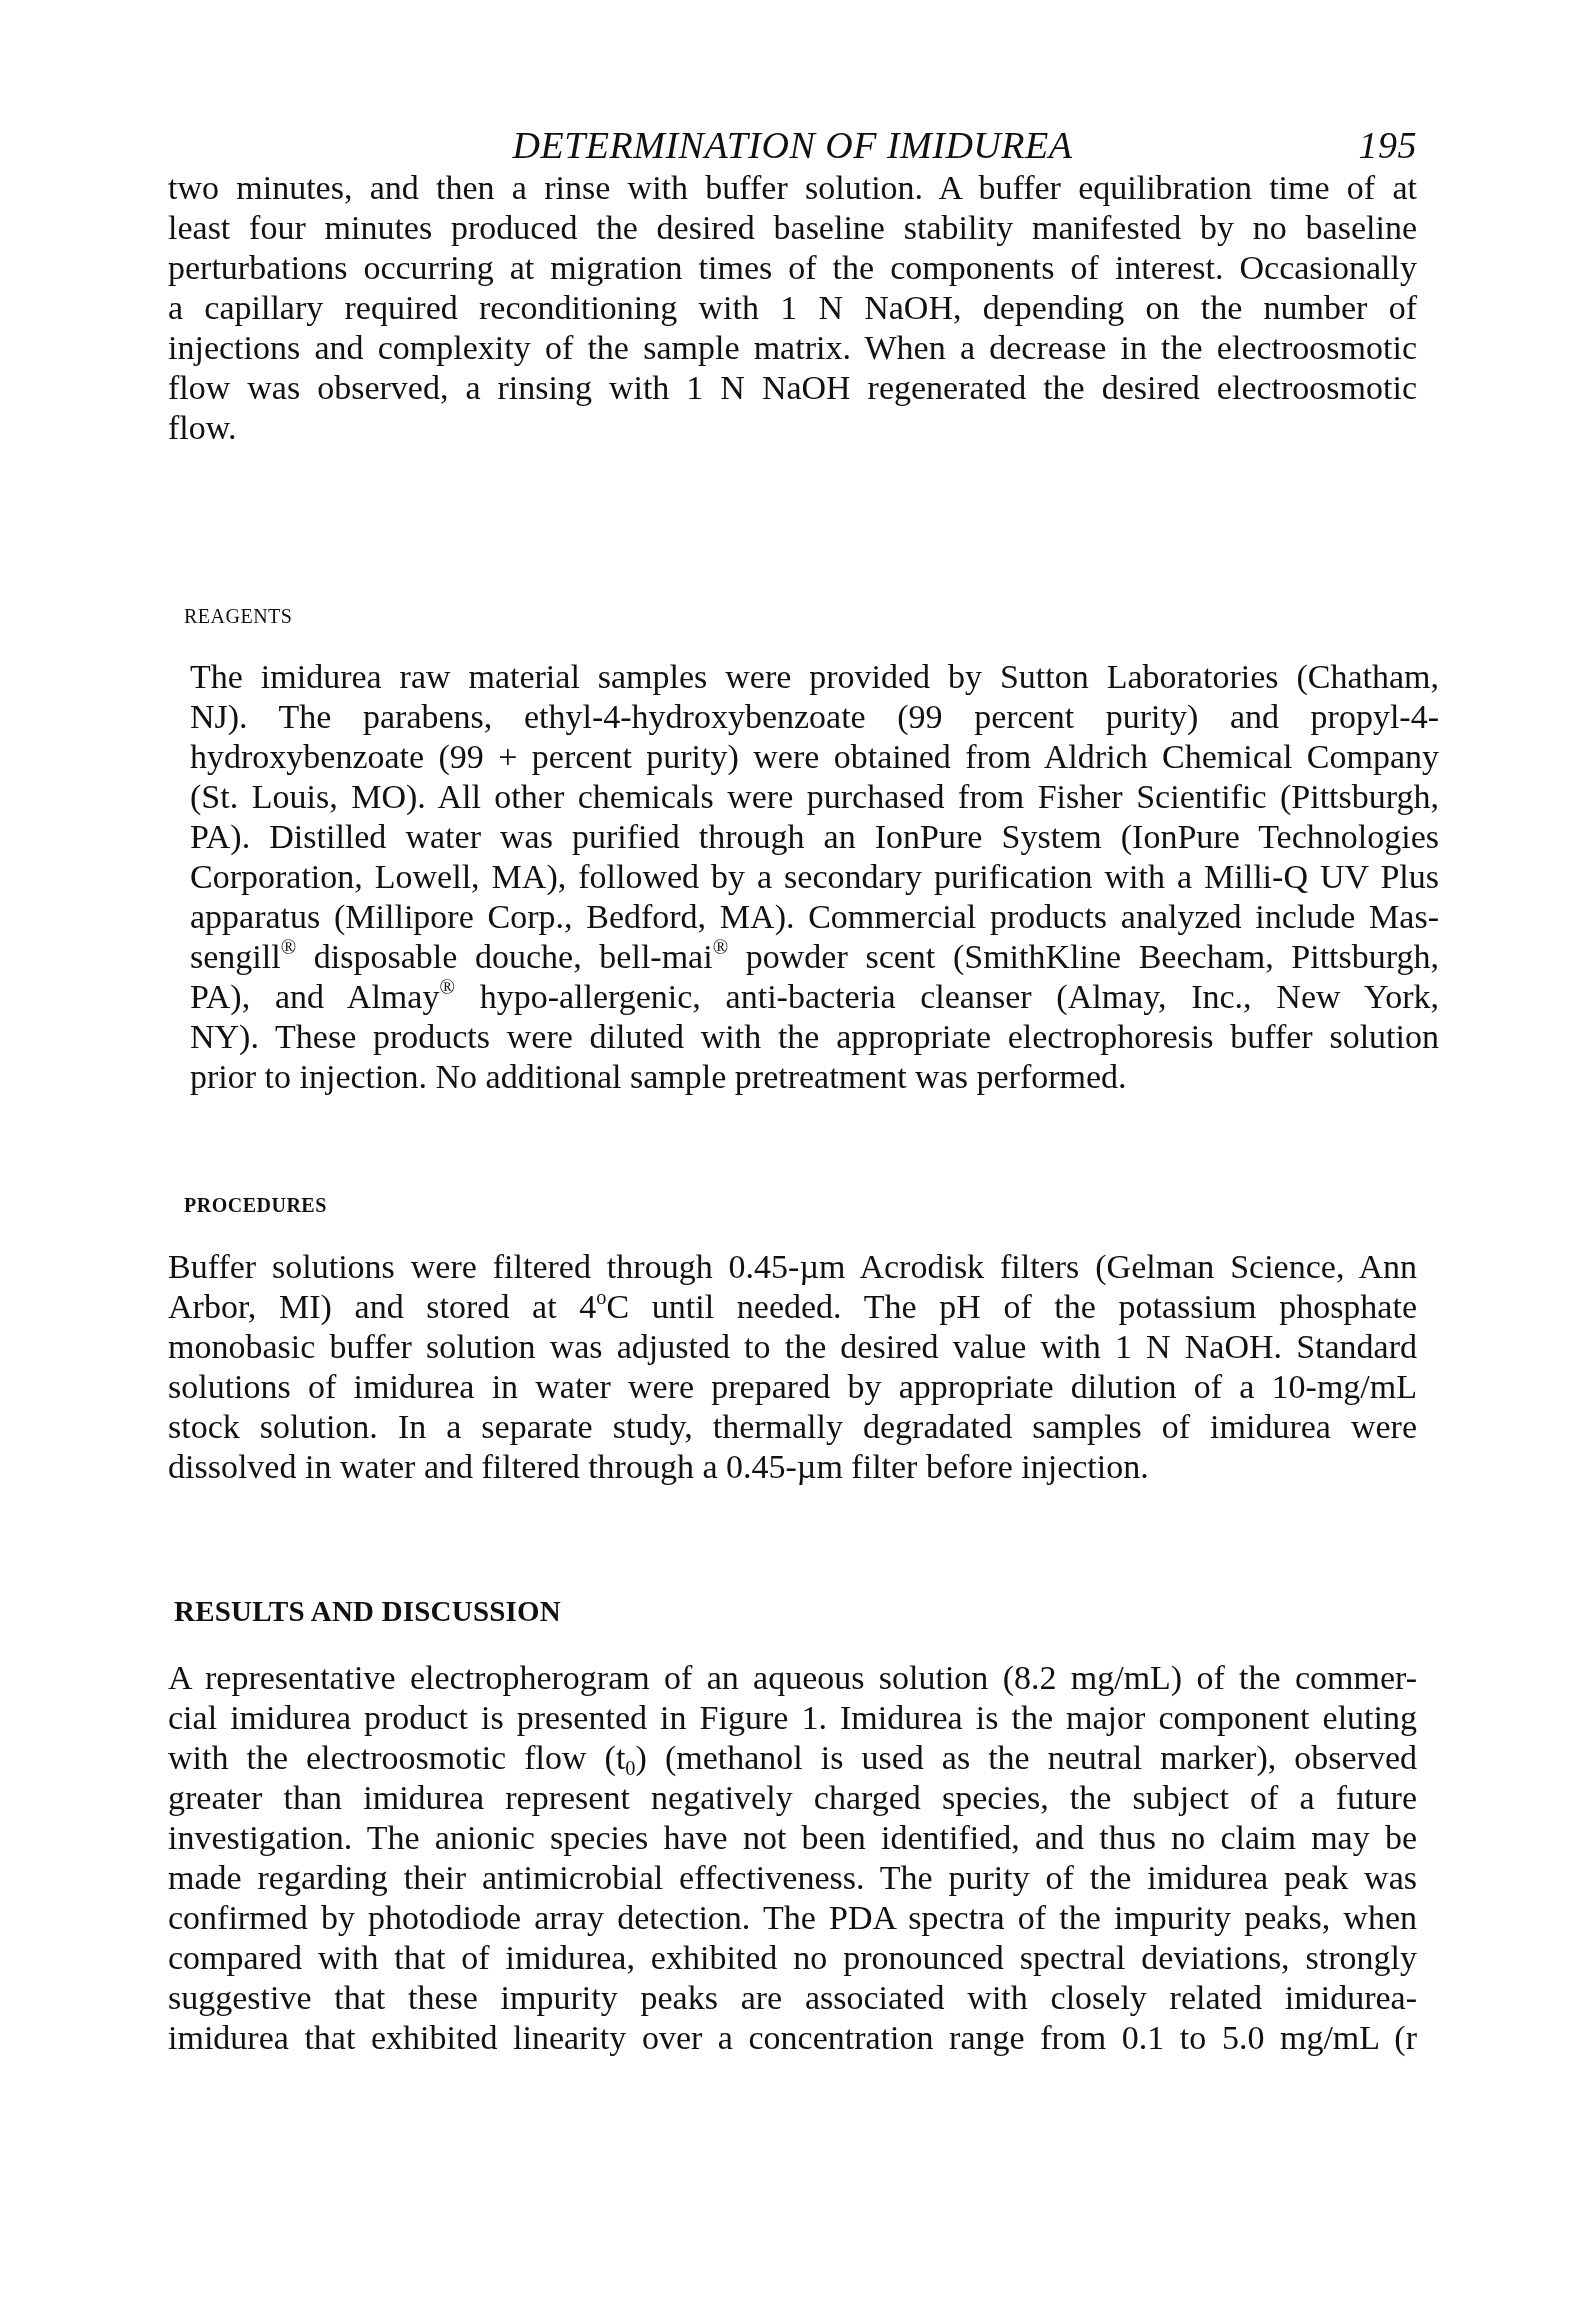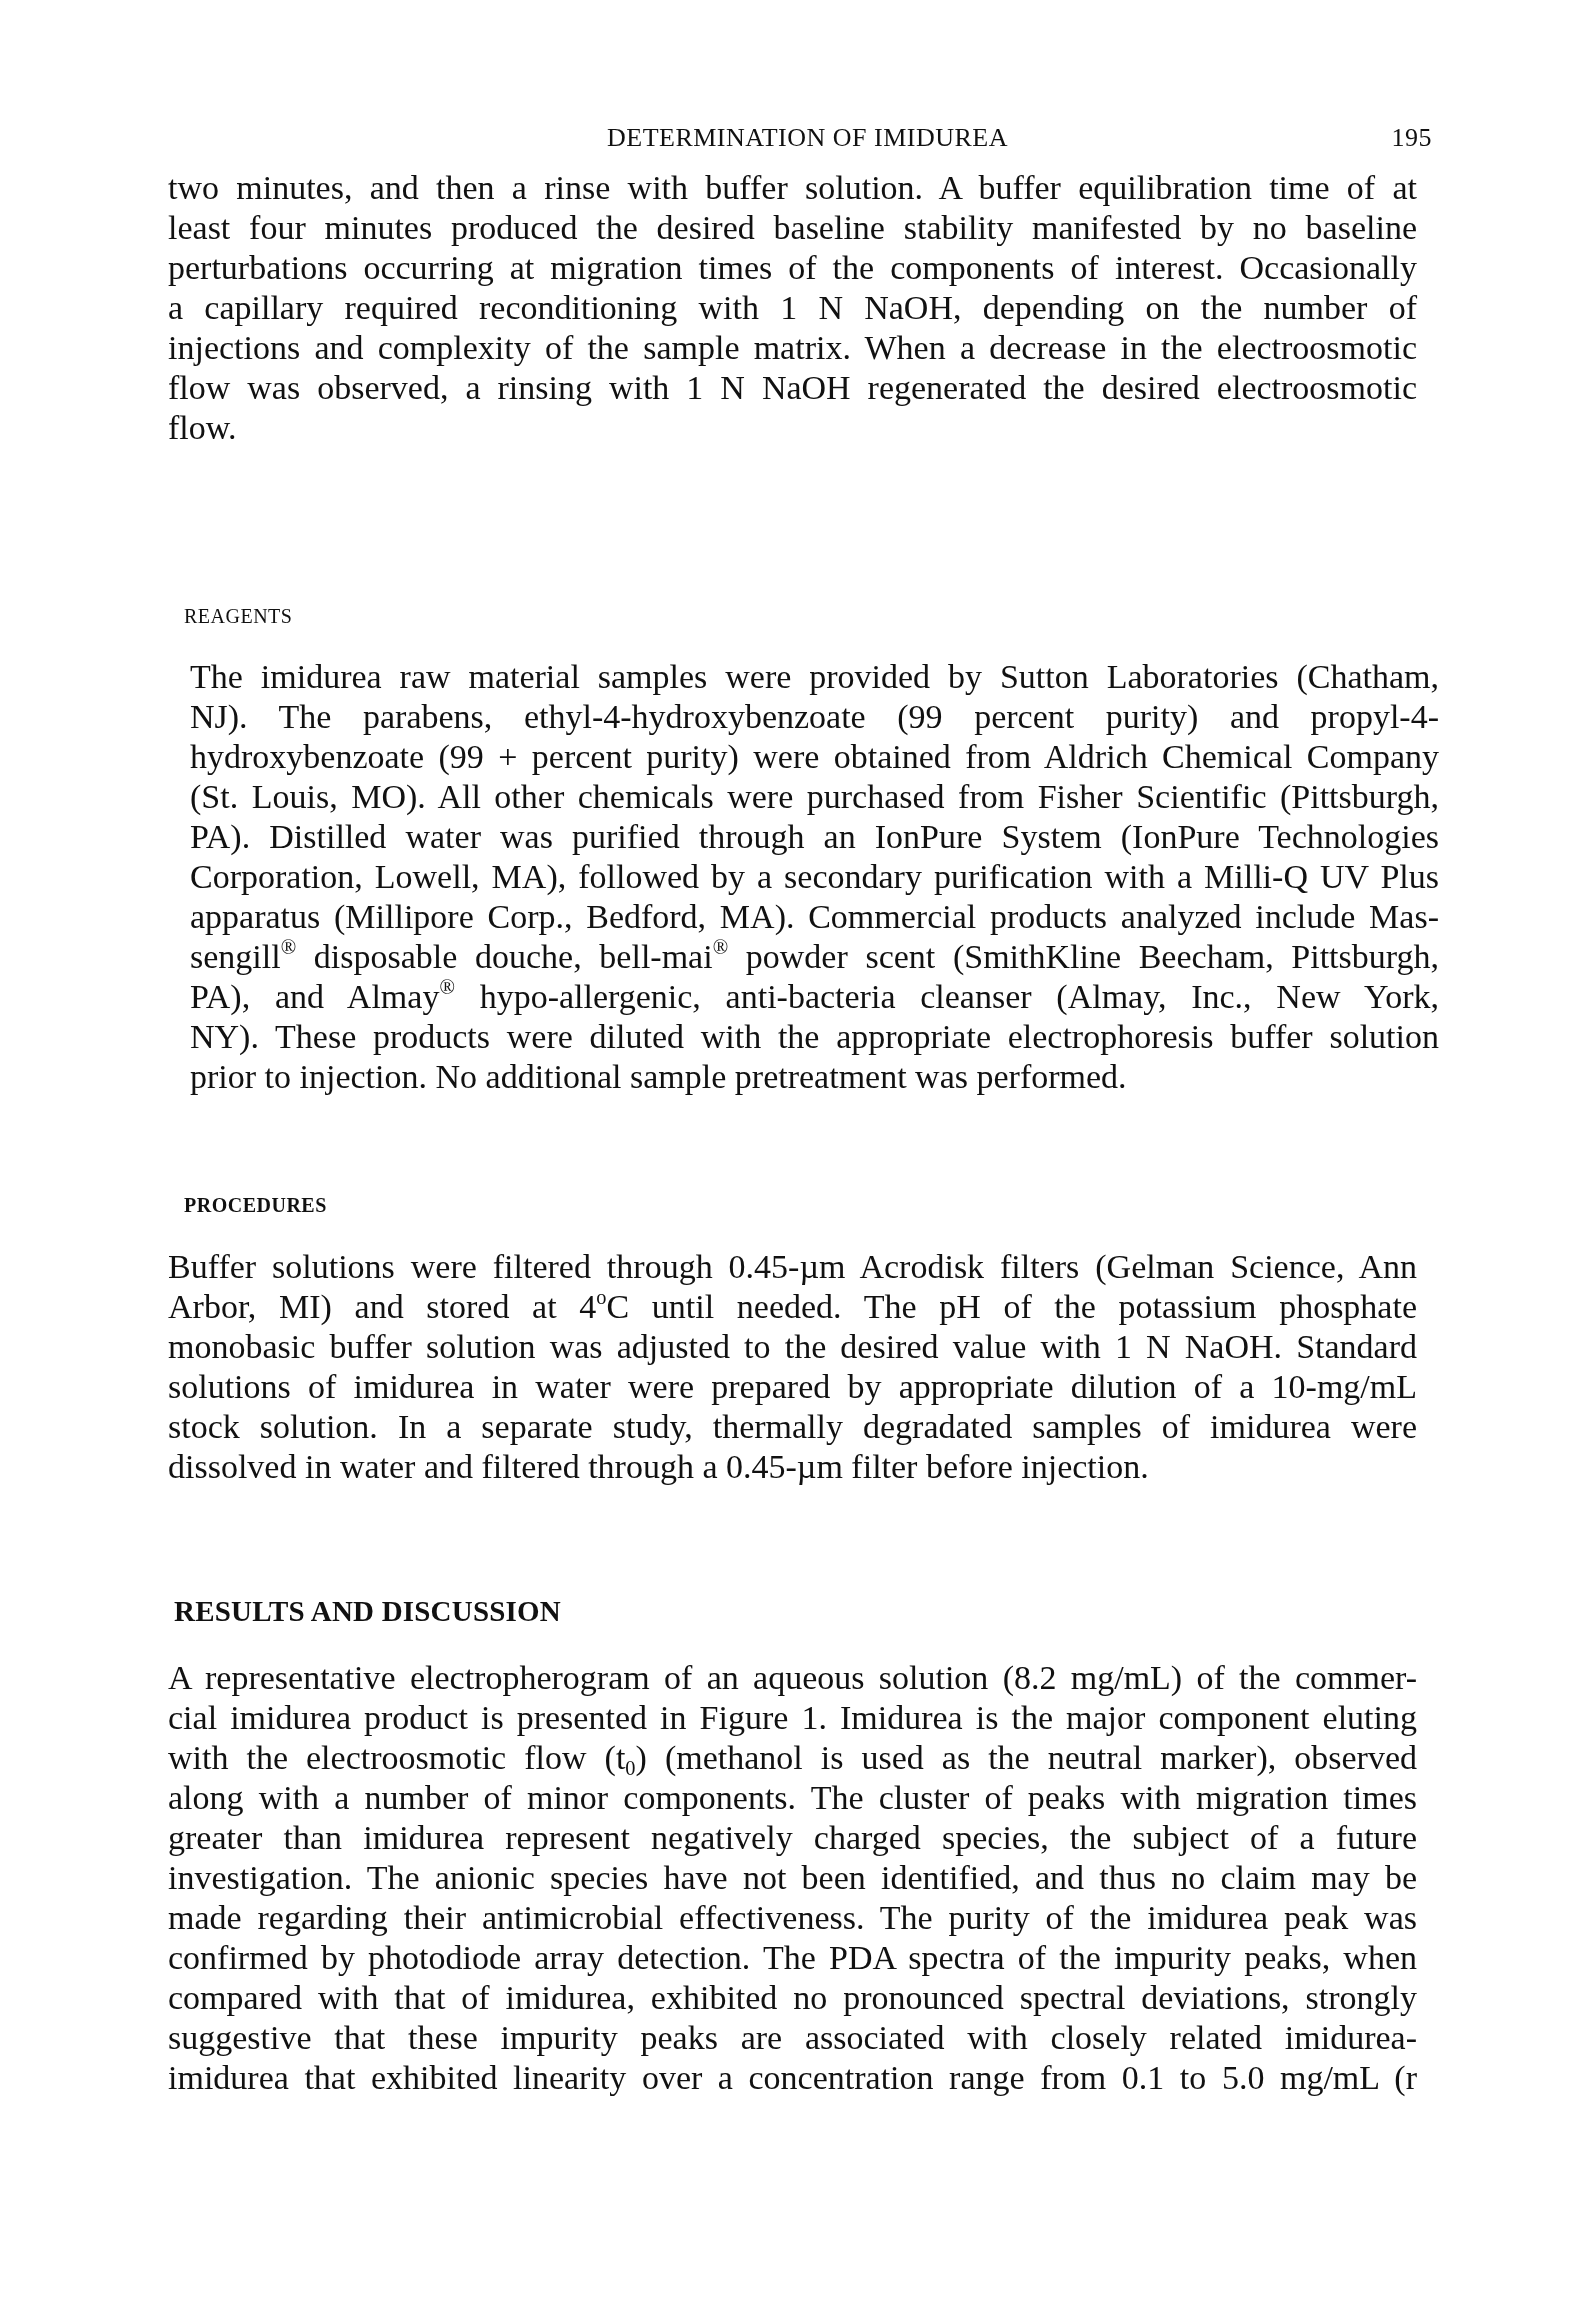--- a/index.html
+++ b/index.html
@@ -3,22 +3,22 @@
   <meta charset="utf-8">
   <style>
     html, body { margin: 0; padding: 0; background: #ffffff; }
     body {
       width: 1590px; height: 2310px; position: relative; overflow: hidden;
       font-family: "Liberation Serif", "DejaVu Serif", serif;
       color: #111111;
     }
     .page { position: absolute; left: 168px; top: 0; width: 1249px; }
     .running-head {
-      position: absolute; top: 123px; left: 15px; width: 1249px; height: 38px;
-      font-size: 26px; letter-spacing: 0.5px;
+      position: absolute; top: 123px; left: 0; width: 1249px; height: 38px;
+      font-size: 38px; letter-spacing: 0.5px; font-style: italic;
     }
     .running-title { position: absolute; left: 0; width: 1249px; text-align: center; top: 0; }
     .page-number { position: absolute; right: 0; top: 0; }
     .para {
       position: absolute; left: 0; width: 1249px;
       font-size: 34px; line-height: 40px;
       text-align: justify; text-align-last: left;
       margin: 0;
     }
     .line { display: block; text-align: justify; text-align-last: justify; white-space: nowrap; }
@@ -75,21 +75,20 @@
     <span class="line">solutions of imidurea in water were prepared by appropriate dilution of a 10-mg/mL</span>
     <span class="line">stock solution. In a separate study, thermally degradated samples of imidurea were</span>
     <span class="line last">dissolved in water and filtered through a 0.45-µm filter before injection.</span>
   </div>
 
   <div class="section-head" style="top:1595px;">RESULTS AND DISCUSSION</div>
   <div class="para" style="top:1658px;">
     <span class="line">A representative electropherogram of an aqueous solution (8.2 mg/mL) of the commer-</span>
     <span class="line">cial imidurea product is presented in Figure 1. Imidurea is the major component eluting</span>
     <span class="line"><span>with the electroosmotic flow (t</span><sub>0</sub><span>) (methanol is used as the neutral marker), observed</span></span>
-    <span class="line">along with a number of minor components. The cluster of peaks with migration times</span>
     <span class="line">greater than imidurea represent negatively charged species, the subject of a future</span>
     <span class="line">investigation. The anionic species have not been identified, and thus no claim may be</span>
     <span class="line">made regarding their antimicrobial effectiveness. The purity of the imidurea peak was</span>
     <span class="line">confirmed by photodiode array detection. The PDA spectra of the impurity peaks, when</span>
     <span class="line">compared with that of imidurea, exhibited no pronounced spectral deviations, strongly</span>
     <span class="line">suggestive that these impurity peaks are associated with closely related imidurea-</span>
     <span class="line">imidurea that exhibited linearity over a concentration range from 0.1 to 5.0 mg/mL (r</span>
   </div>
 
 </div>

